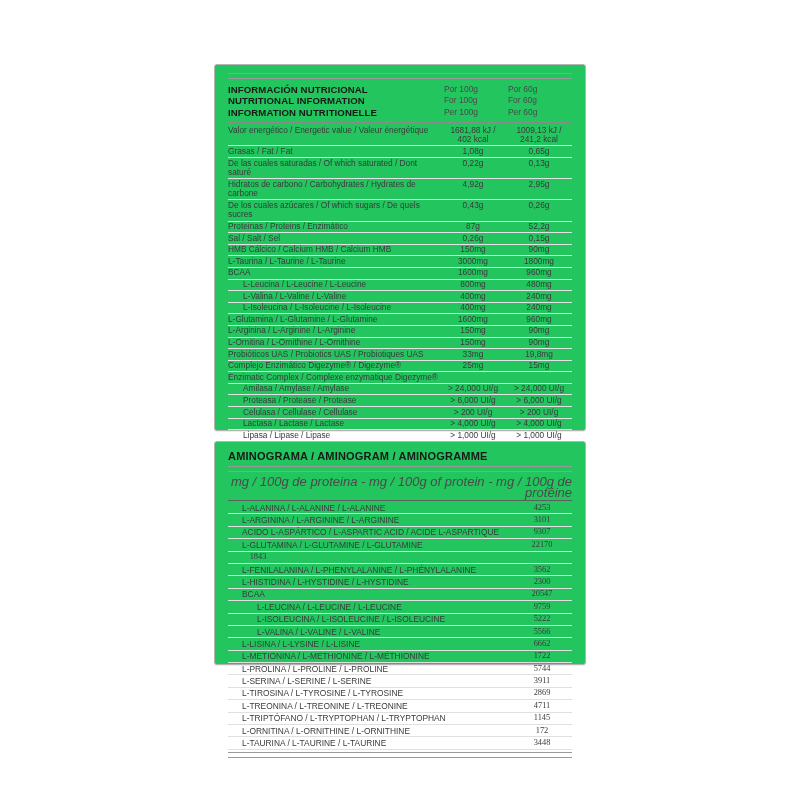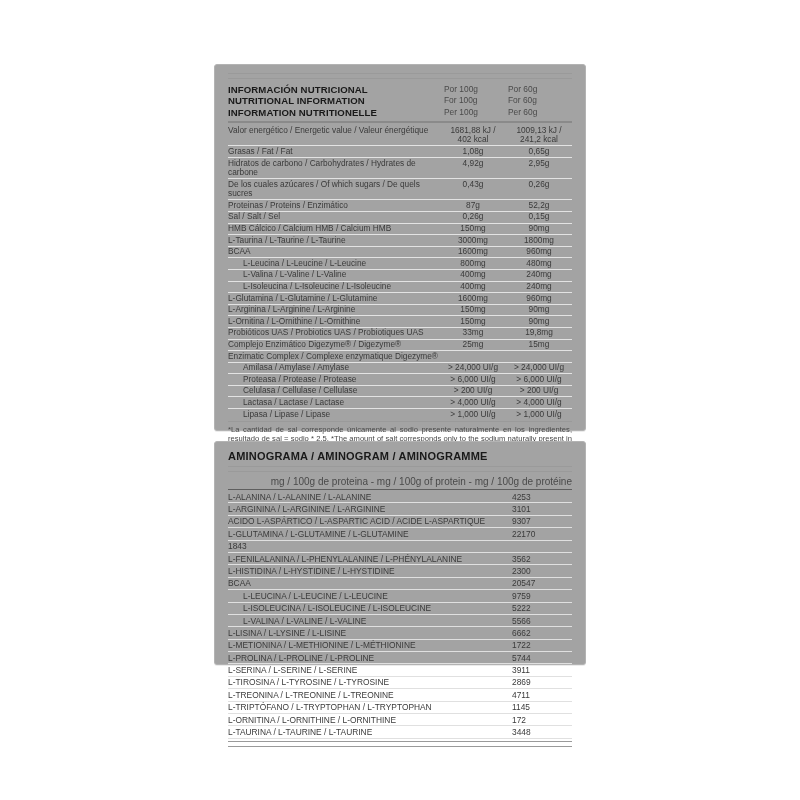--- a/index.html
+++ b/index.html
@@ -3,21 +3,21 @@
 <meta charset="utf-8">
 <style>
   html,body{margin:0;padding:0;}
   body{
     width:800px;height:800px;background:#ffffff;position:relative;
     font-family:"Liberation Sans", sans-serif;color:#3a3a3a;
     -webkit-font-smoothing:antialiased;
   }
   .panel{
     position:absolute;left:214px;width:372px;box-sizing:border-box;
-    background:#a3a3a3;border:1px solid #b3b3b3;border-radius:3px;
+    background:#22c55e;border:1px solid #b3b3b3;border-radius:3px;
     box-shadow:0 1px 0 rgba(0,0,0,0.08);
     padding:6px 13px 8px 13px;
   }
   #nutrition-panel{top:64px;height:367px;}
   #aminogram-panel{top:441px;height:224px;padding-top:8px;}
 
   .double-rule{height:4px;border-top:1.5px solid #9a9a9a;border-bottom:1.5px solid #9a9a9a;}
   #nutrition-panel .double-rule.top{margin:2px 0 5px 0;}
   #aminogram-panel .double-rule.under-title{margin:3px 0 4px 0;}
   #aminogram-panel .double-rule.bottom{margin-top:2px;}
@@ -38,25 +38,25 @@
   .nrow.ind .nlabel{padding-left:15px;}
 
   .n-foot-rule{height:0;border-top:1.5px solid #9a9a9a;margin-top:1px;}
   .n-footnote{
     font-size:7.6px;line-height:9.2px;color:#474747;text-align:justify;
     padding-top:3.5px;
   }
 
   
   .a-title{font-weight:bold;color:#191919;font-size:11px;line-height:13px;letter-spacing:0.2px;}
-  .a-subtitle{font-size:10px;line-height:11px;color:#4a4a4a;text-align:right;}
+  .a-subtitle{font-size:13px;line-height:11px;color:#4a4a4a;text-align:right;font-style:italic;}
   .a-sub-rule{height:0;border-top:1.8px solid #5e5e5e;margin:2px 0 1px 0;}
   .arow{display:flex;align-items:flex-end;border-bottom:1px solid #e0e0e0;padding:0.6px 0;}
-  .alabel{flex:1;font-size:8.4px;line-height:10.2px;color:#3a3a3a;}
-  .aval{width:60px;text-align:left;font-size:8.4px;line-height:10.2px;color:#3a3a3a;}
+  .alabel{flex:1;font-size:8.4px;line-height:10.2px;color:#3a3a3a;margin-left:14px;}
+  .aval{width:60px;text-align:center;font-size:8.4px;line-height:10.2px;color:#3a3a3a;font-family:Liberation Serif, serif;}
   .arow.ind .alabel{padding-left:15px;}
 </style>
 </head>
 <body>
 
 <div class="panel" id="nutrition-panel">
   <div class="double-rule top"></div>
 
   <div class="n-header">
     <div class="n-titles">
@@ -84,20 +84,25 @@
 402 kcal</div>
         <div class="nval">1009,13 kJ /
 241,2 kcal</div>
       </div>
       <div class="nrow">
         <div class="nlabel">Grasas / Fat / Fat</div>
         <div class="nval">1,08g</div>
         <div class="nval">0,65g</div>
       </div>
       <div class="nrow">
+        <div class="nlabel">De las cuales saturadas / Of which saturated / Dont saturé</div>
+        <div class="nval">0,22g</div>
+        <div class="nval">0,13g</div>
+      </div>
+      <div class="nrow">
         <div class="nlabel">Hidratos de carbono / Carbohydrates / Hydrates de carbone</div>
         <div class="nval">4,92g</div>
         <div class="nval">2,95g</div>
       </div>
       <div class="nrow">
         <div class="nlabel">De los cuales azúcares / Of which sugars / De quels sucres</div>
         <div class="nval">0,43g</div>
         <div class="nval">0,26g</div>
       </div>
       <div class="nrow">

